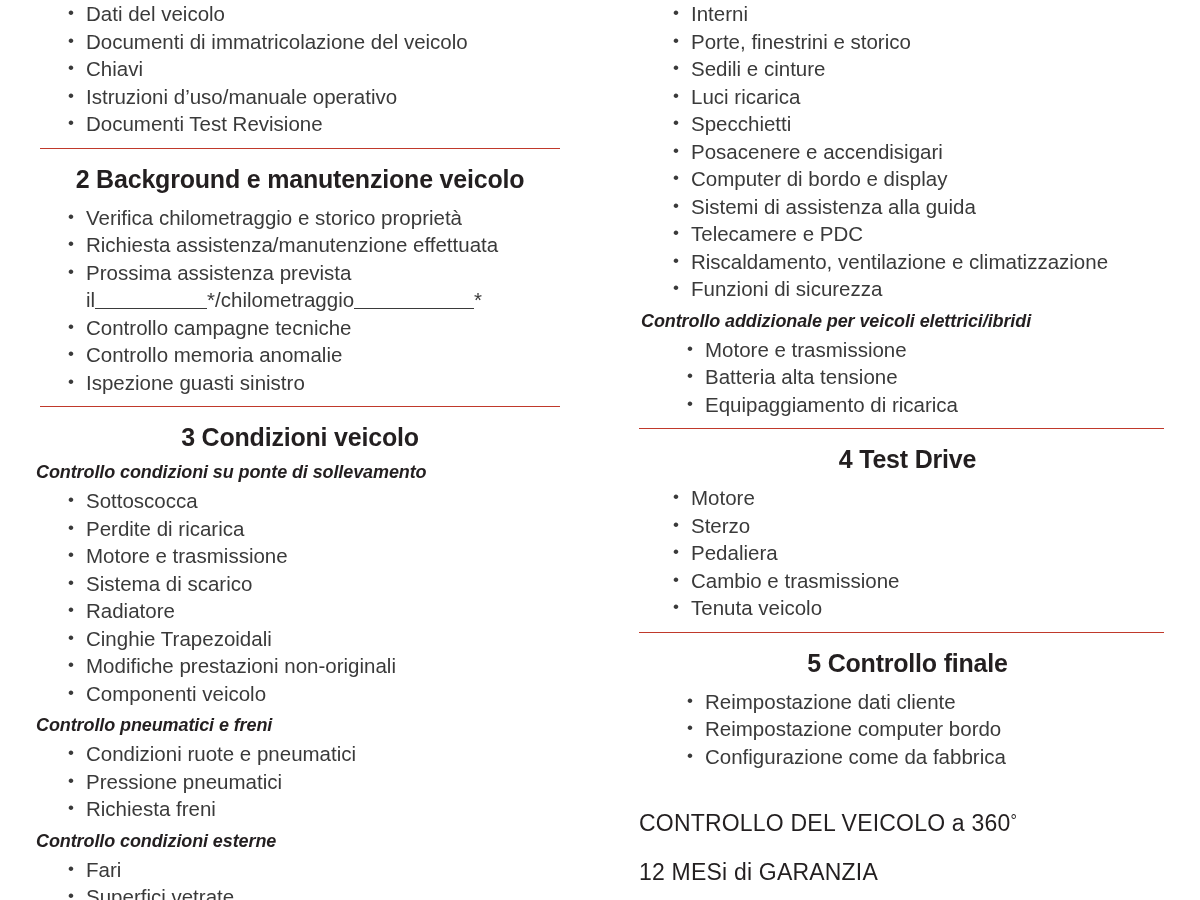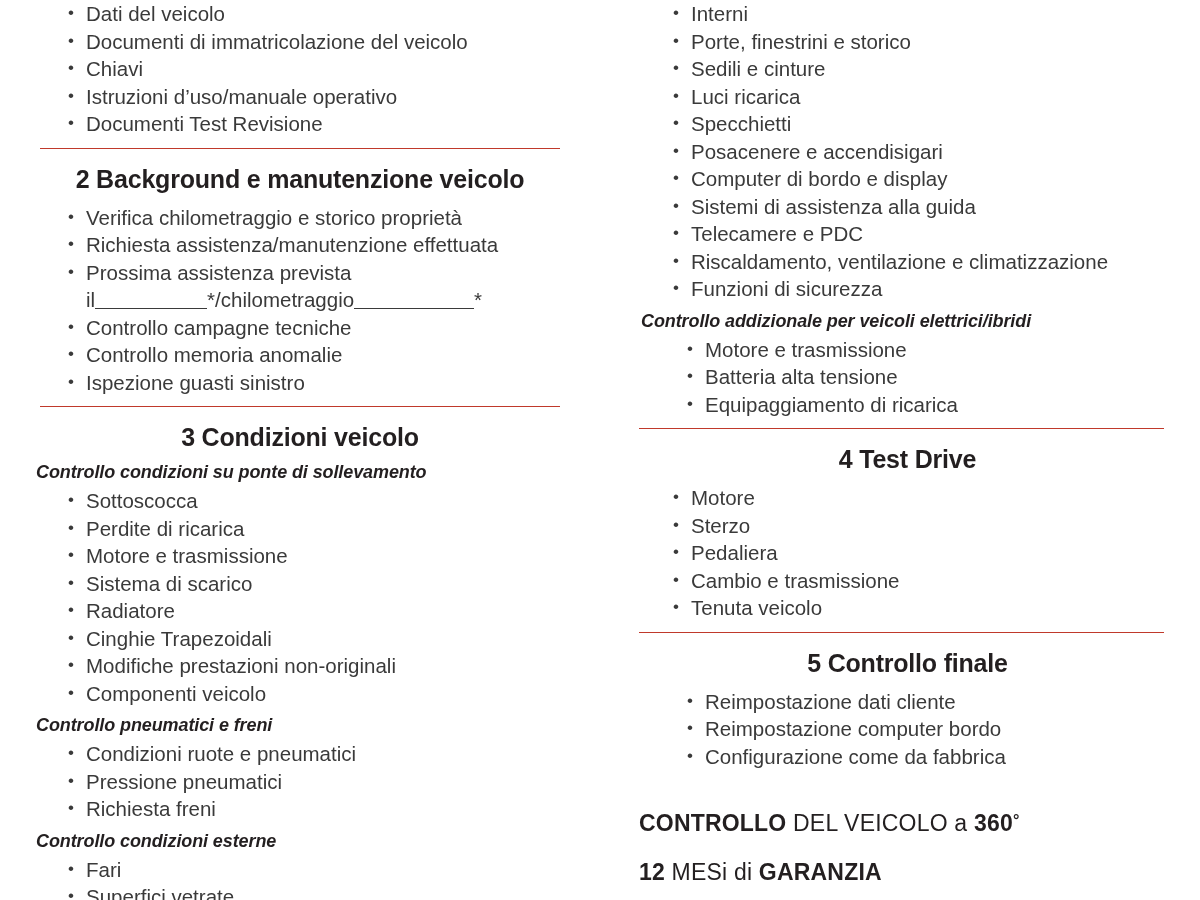--- a/index.html
+++ b/index.html
@@ -99,21 +99,21 @@
     margin-top: 40px;
     margin-left: 4px;
   }
   .footer-line {
     font-size: 23px;
     letter-spacing: 0.2px;
     color: #231f20;
     margin-bottom: 22px;
     white-space: nowrap;
   }
-  .footer-line .b { font-weight: bold; }
+  .footer-line .b { font-weight: normal; }
   .footer-line .deg { font-size: 16px; vertical-align: 5px; }
 </style>
 </head>
 <body>
 
 <div class="page">
 
   <div class="col col-left">
 
     <ul class="items">

